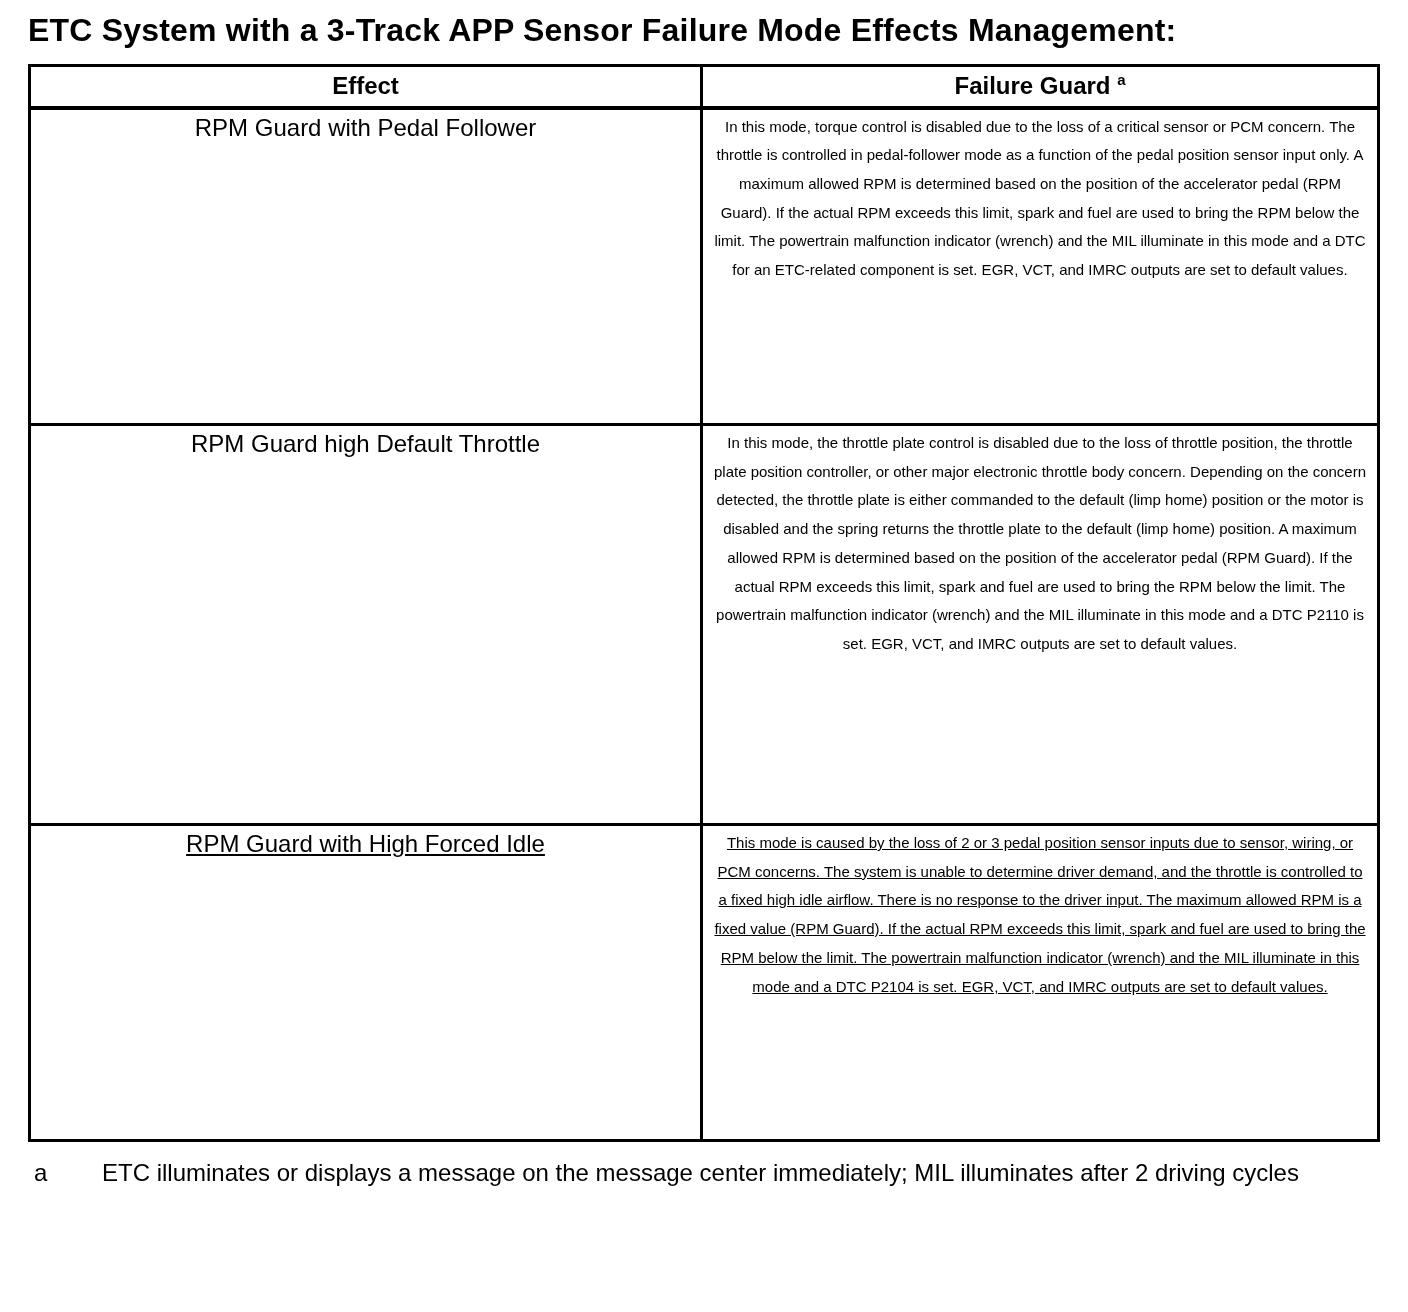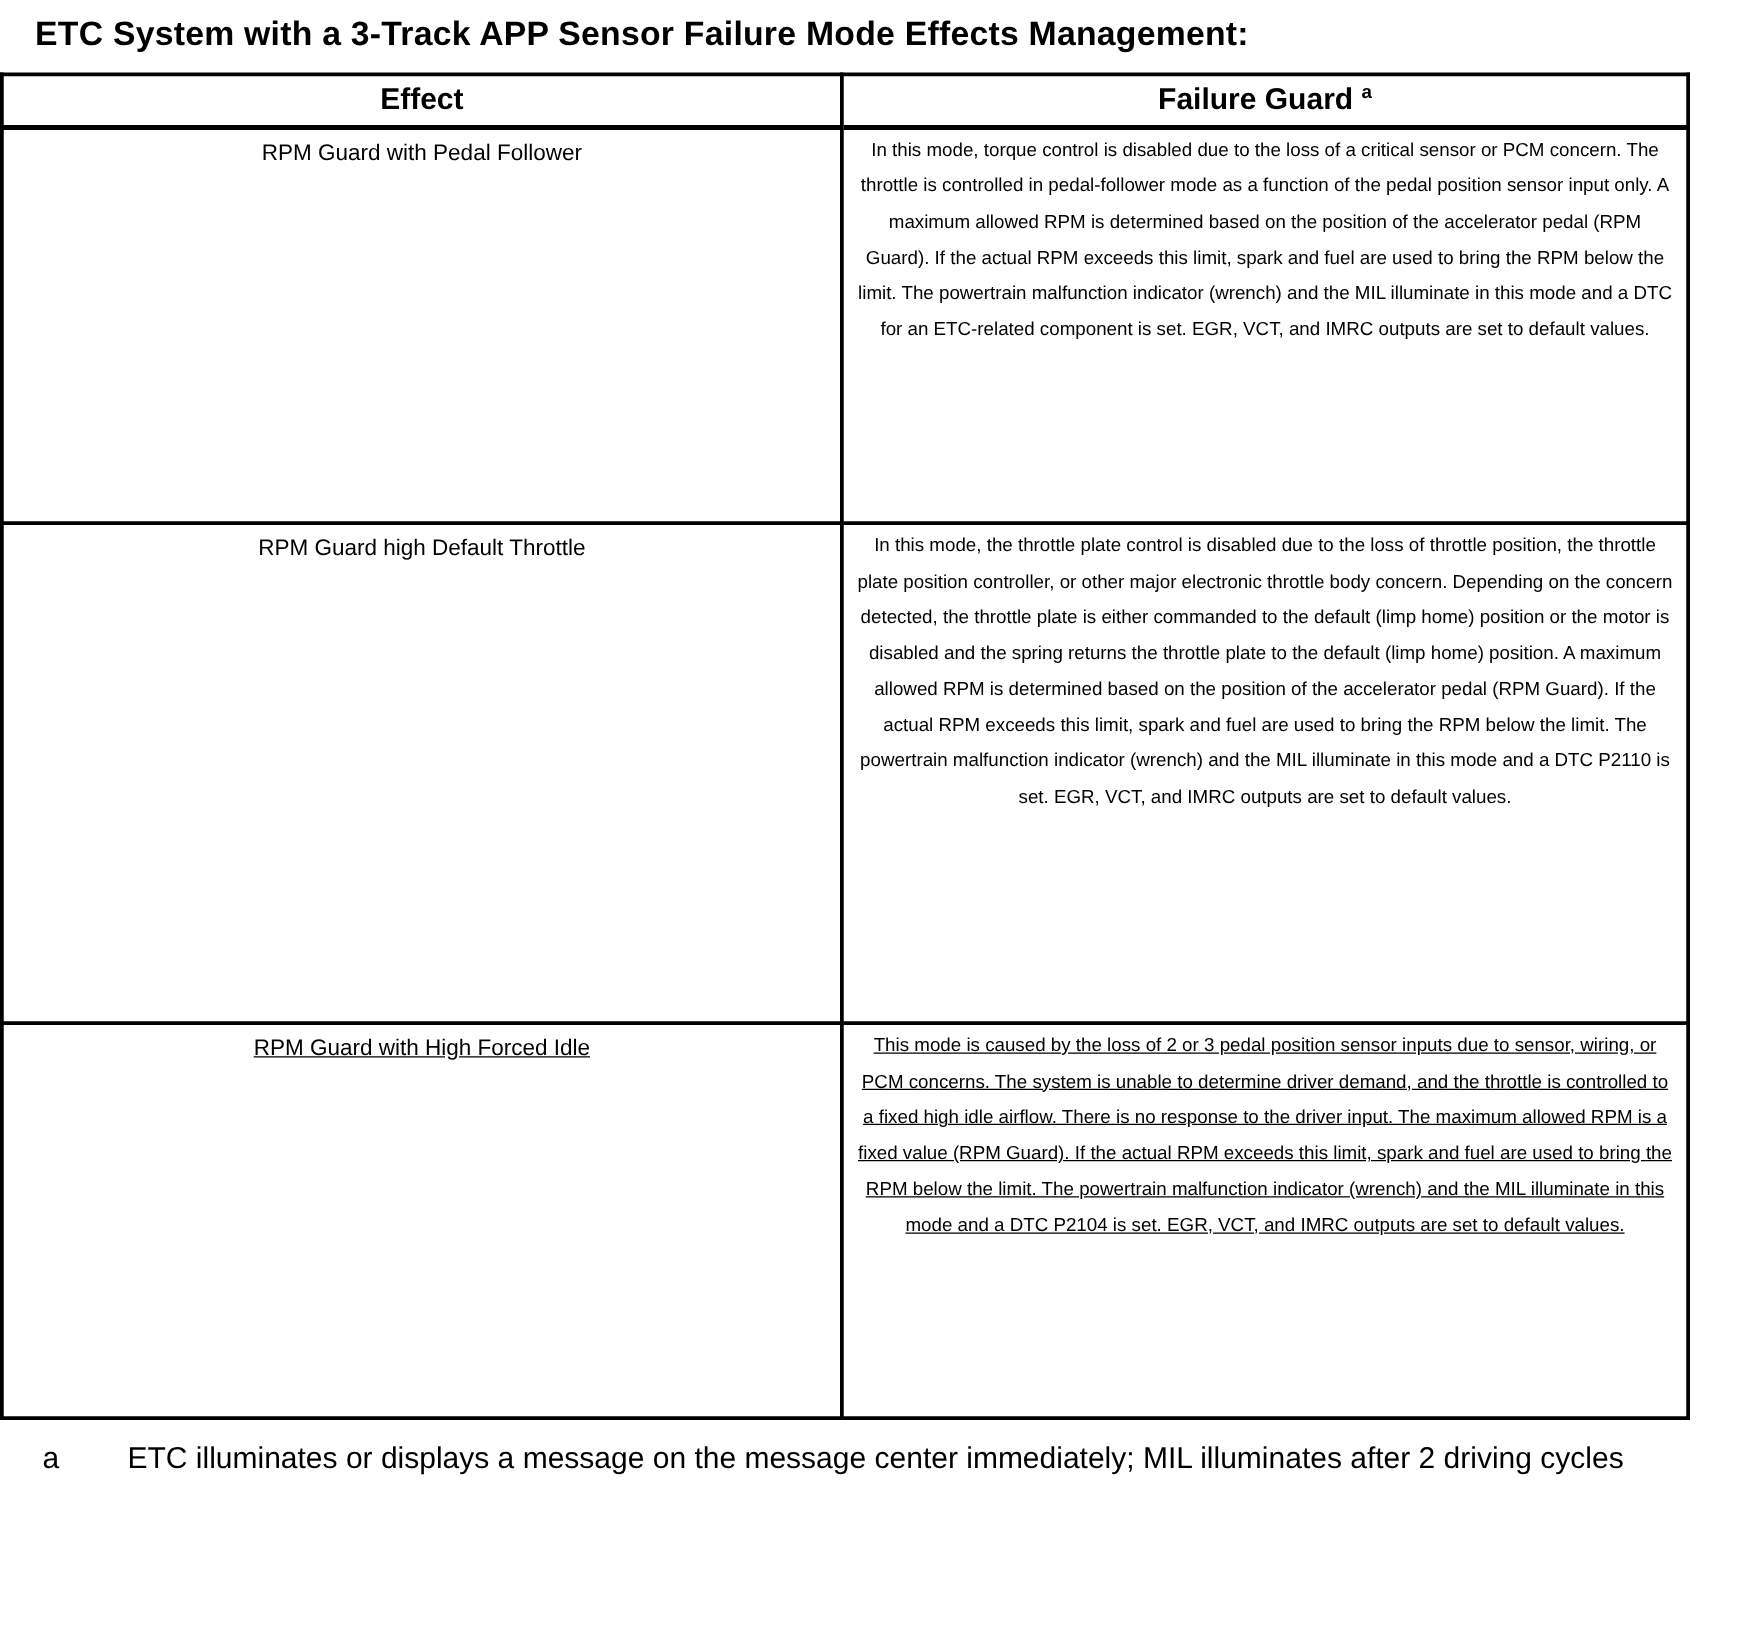--- a/index.html
+++ b/index.html
@@ -5,29 +5,30 @@
   * { margin: 0; padding: 0; box-sizing: border-box; }
   html, body {
     width: 1408px;
     height: 1312px;
     background: #ffffff;
     color: #000000;
     font-family: "Liberation Sans", sans-serif;
   }
   .page { position: relative; width: 1408px; height: 1312px; overflow: hidden; }
   .doc-title {
-    font-size: 27px;
+    font-size: 32px;
     font-weight: 700;
     margin: 12px 0 15px 28px;
     letter-spacing: 0.2px;
   }
   table.fmem-table {
     border-collapse: collapse;
     table-layout: fixed;
     width: 1349px;
+    margin-left: 28px;
     border-radius: 32px;
   }
   .fmem-table col.col-effect { width: 672px; }
   .fmem-table col.col-failure { width: 677px; }
   .fmem-table th, .fmem-table td {
     border: 3px solid #000000;
   }
   .fmem-table th {
     height: 42px;
     font-size: 24px;
@@ -42,21 +43,21 @@
     vertical-align: super;
     line-height: 0;
   }
   .fmem-table td {
     vertical-align: top;
     text-align: center;
     font-size: 15px;
     line-height: 28.7px;
     padding: 3px 10px 0 10px;
   }
-  .fmem-table td.effect-cell { font-size: 18px; padding-top: 4px; }
+  .fmem-table td.effect-cell { font-size: 24px; padding-top: 4px; }
   tr.row-1 td { height: 317px; }
   tr.row-2 td { height: 400px; }
   tr.row-3 td { height: 316px; text-decoration: underline; }
   tr.row-4 td { height: 125px; }
   .footnote {
     display: flex;
     align-items: flex-start;
     margin: 17px 0 0 34px;
     font-size: 24px;
     line-height: 28px;

